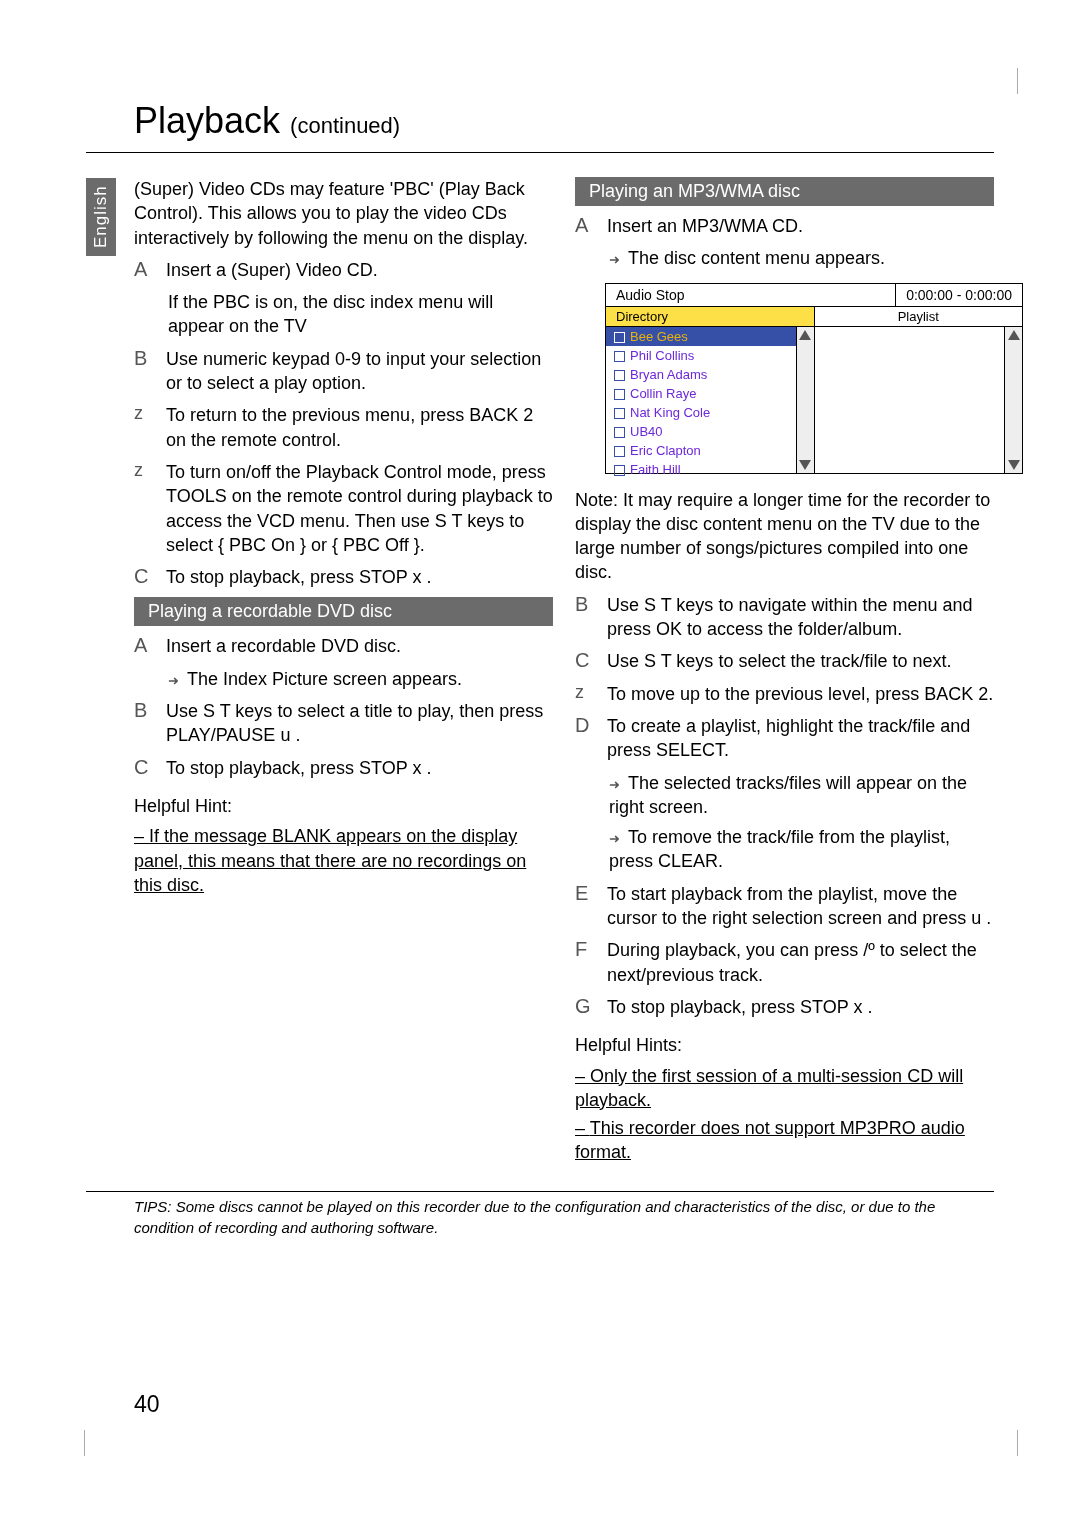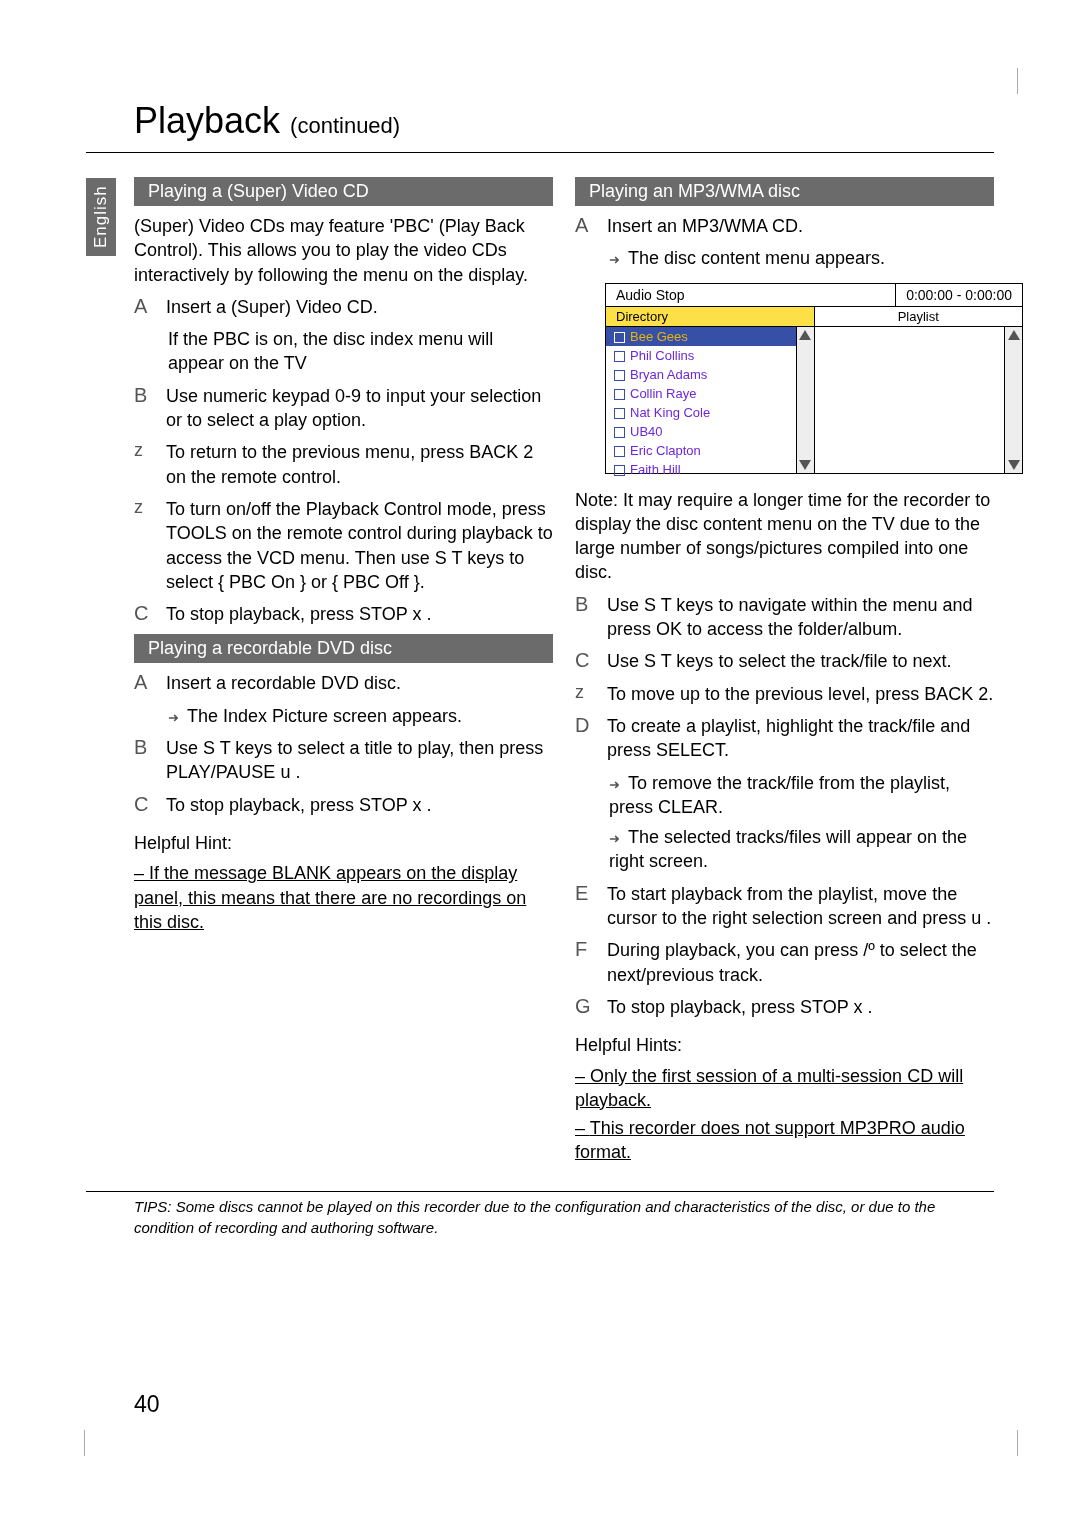--- a/index.html
+++ b/index.html
@@ -154,21 +154,20 @@
 
   <h1 class="page-title">
     <span>Playback</span>
     <span class="sub">(continued)</span>
   </h1>
 
   <div class="cols">
 
     <div class="col">
 
-      <div class="bar-head">Playing a (Super) Video CD</div>
 
       <p>(Super) Video CDs may feature 'PBC' (Play Back Control). This allows you to play the video CDs interactively by following the menu on the display.</p>
 
       <div class="step">
         <div class="mk">A</div>
         <div class="body">Insert a (Super) Video CD.</div>
       </div>
       <p class="indent">If the  PBC  is on, the disc index menu will appear on the TV</p>
 
       <div class="step">
@@ -270,22 +269,22 @@
 
       <div class="bullet-z">
         <div class="zk">z</div>
         <div class="zb">To move up to the previous level, press BACK  2.</div>
       </div>
 
       <div class="step">
         <div class="mk">D</div>
         <div class="body">To create a playlist, highlight the track/file and press SELECT.</div>
       </div>
+      <p class="indent bullet-arrow">The selected tracks/files will appear on the right screen.</p>
       <p class="indent bullet-arrow">To remove the track/file from the playlist, press CLEAR.</p>
-      <p class="indent bullet-arrow">The selected tracks/files will appear on the right screen.</p>
 
       <div class="step">
         <div class="mk">E</div>
         <div class="body">To start playback from the playlist, move the cursor to the right selection screen and press u  .</div>
       </div>
 
       <div class="step">
         <div class="mk">F</div>
         <div class="body">During playback, you can press     /º    to select the next/previous track.</div>
       </div>

